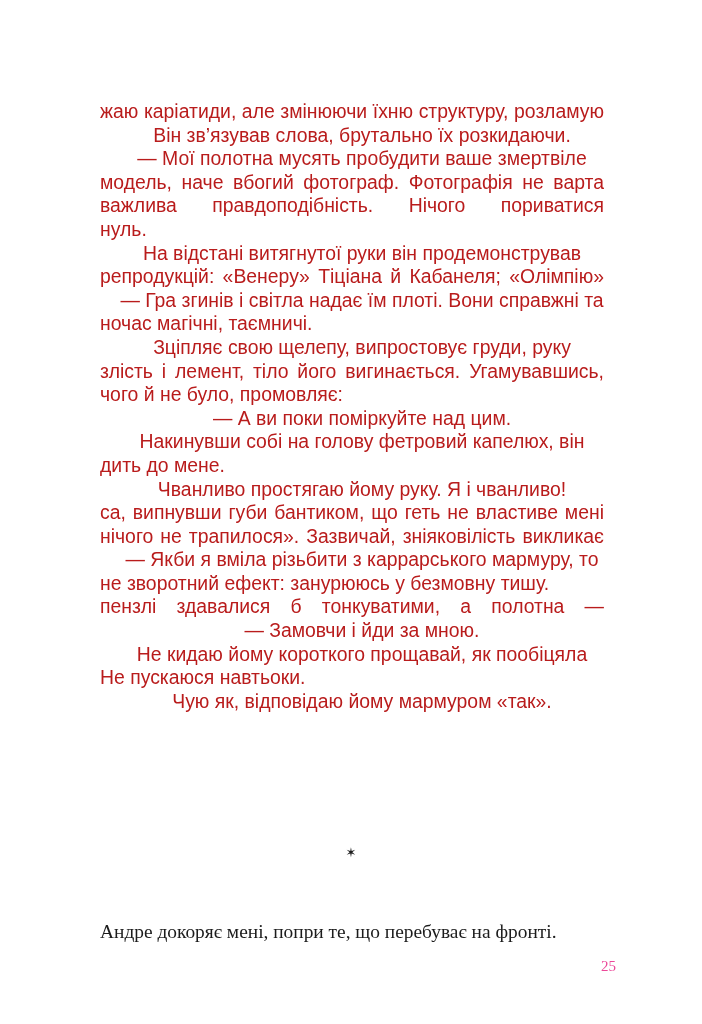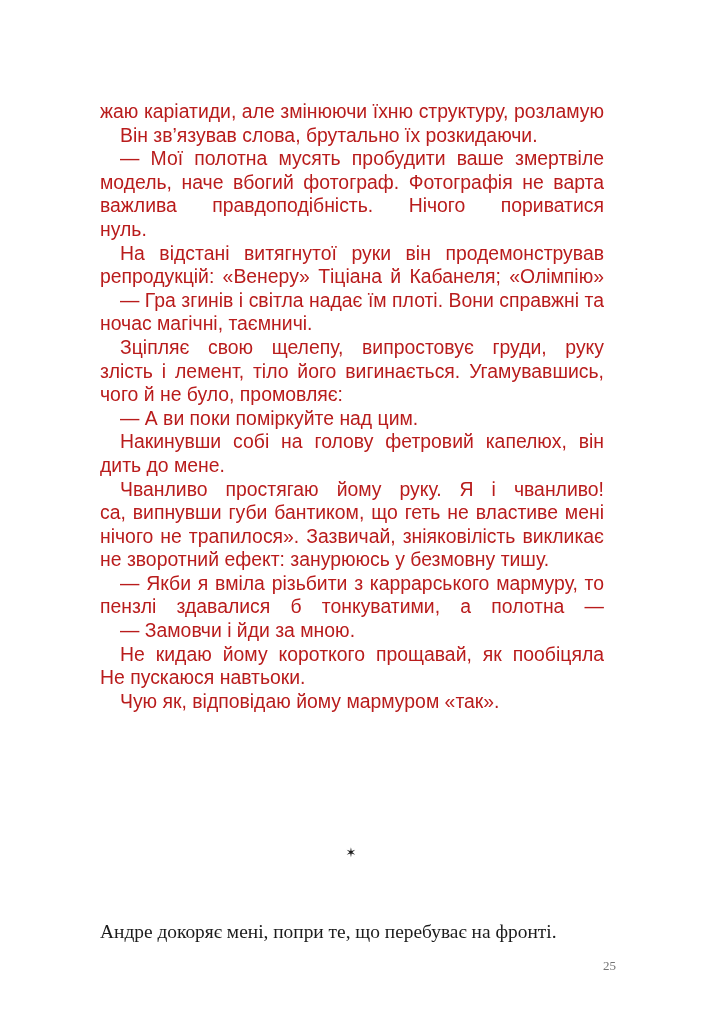--- a/index.html
+++ b/index.html
@@ -5,33 +5,33 @@
   html, body { margin:0; padding:0; background:#ffffff; }
   body { width:702px; height:1024px; position:relative; overflow:hidden; }
   .page { position:absolute; left:0; top:0; width:702px; height:1024px; background:#fff; }
   .text-block {
     position:absolute; left:100px; top:100px; width:504px;
     font-family:Liberation Sans, sans-serif;
     font-size:19.4px; line-height:23.6px; color:#b91c1c;
   }
   .line { white-space:nowrap; height:23.6px; }
   .line.justify { text-align:justify; text-align-last:justify; white-space:normal; overflow:hidden; }
-  .line.indent { padding-left:20px; }
+  .line.indent { padding-left:20px;text-align:center; }
   .divider {
     position:absolute; left:0; width:702px; top:845px; text-align:center;
     font-family:"DejaVu Sans",sans-serif; font-size:13px; color:#1c1c1c;
   }
   .after-divider {
     position:absolute; left:100px; top:920px; width:504px;
     font-family:"Liberation Serif","DejaVu Serif",serif;
     font-size:19.4px; line-height:23.6px; color:#1c1c1c; white-space:nowrap;
   }
   .page-number {
     position:absolute; left:592px; top:958px; width:24px; text-align:right;
-    font-family:"Liberation Serif","DejaVu Serif",serif; font-size:13px; color:#737373;
+    font-family:"Liberation Serif","DejaVu Serif",serif; font-size:15px; color:#ec4899;
   }
 </style>
 </head>
 <body>
 
 <div class="page">
   <div class="text-block">
     <div class="line justify">жаю каріатиди, але змінюючи їхню структуру, розламую їх,</div>
     <div class="line indent">Він зв’язував слова, брутально їх розкидаючи.</div>
     <div class="line indent justify">— Мої полотна мусять пробудити ваше змертвіле око, не-</div>
@@ -44,22 +44,22 @@
     <div class="line">ночас магічні, таємничі.</div>
     <div class="line indent justify">Зціпляє свою щелепу, випростовує груди, руку охоплює</div>
     <div class="line justify">злість і лемент, тіло його вигинається. Угамувавшись, мов ні-</div>
     <div class="line">чого й не було, промовляє:</div>
     <div class="line indent">— А ви поки поміркуйте над цим.</div>
     <div class="line indent justify">Накинувши собі на голову фетровий капелюх, він підхо-</div>
     <div class="line">дить до мене.</div>
     <div class="line indent justify">Чванливо простягаю йому руку. Я і чванливо! Задерши но-</div>
     <div class="line justify">са, випнувши губи бантиком, що геть не властиве мені «наче</div>
     <div class="line justify">нічого не трапилося». Зазвичай, зніяковілість викликає в ме-</div>
+    <div class="line indent justify">— Якби я вміла різьбити з каррарського мармуру, то мої</div>
     <div class="line">не зворотний ефект: занурююсь у безмовну тишу.</div>
-    <div class="line indent justify">— Якби я вміла різьбити з каррарського мармуру, то мої</div>
     <div class="line justify">пензлі здавалися б тонкуватими, а полотна — сумнуватими.</div>
     <div class="line indent">— Замовчи і йди за мною.</div>
     <div class="line indent justify">Не кидаю йому короткого прощавай, як пообіцяла собі.</div>
     <div class="line">Не пускаюся навтьоки.</div>
     <div class="line indent">Чую як, відповідаю йому мармуром «так».</div>
   </div>
 
   <div class="divider">✶</div>
 
   <div class="after-divider">Андре докоряє мені, попри те, що перебуває на фронті.</div>

